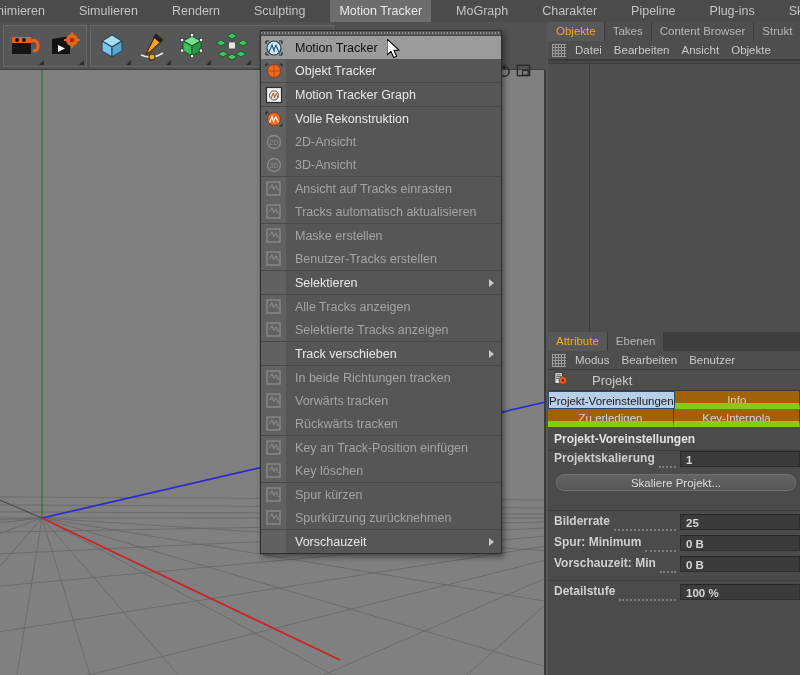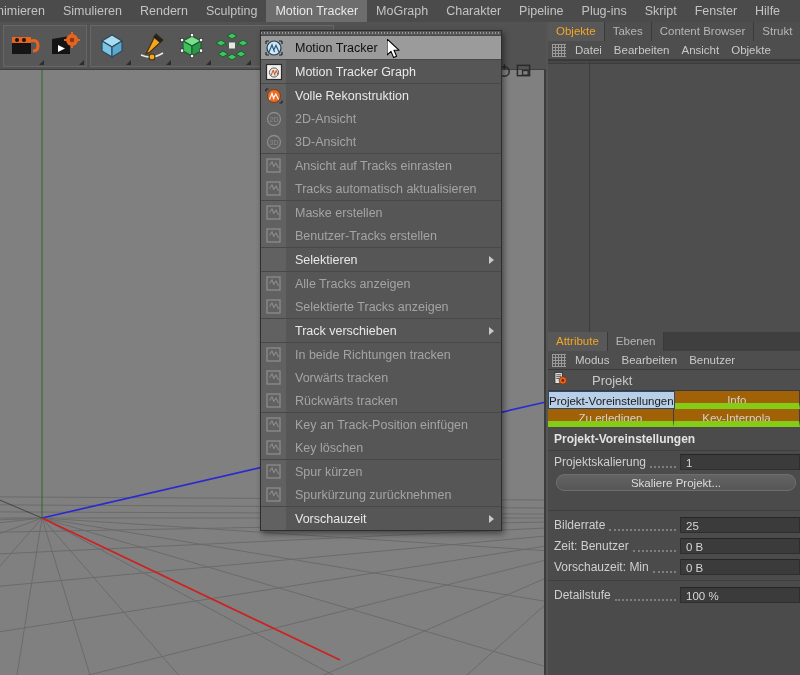--- a/index.html
+++ b/index.html
@@ -9,21 +9,21 @@
     background: #555555;
     font-family: "Liberation Sans", sans-serif;
     -webkit-font-smoothing: antialiased;
   }
   #app { position: relative; width: 800px; height: 675px; }
 
   
   #menubar {
     position: absolute; left: 0; top: 0; width: 800px; height: 22px;
     background: #4b4b4b;
-    display: flex; align-items: center;
+    display: flex; align-items: center; gap: 16px;
   }
   .menu-item {
     height: 22px; line-height: 22px;
     padding: 0 9px;
     font-size: 12.5px; color: #c3c3c3;
     white-space: nowrap;
   }
   .menu-item.active { background: #6d6d6d; color: #e9e9e9; }
   .menu-item.clipped { padding-left: 0; margin-left: -3px; }
 
@@ -133,22 +133,23 @@
   }
   .subtab.hl { background: #b9cfe8; color: #1a1a1a; border: 1px solid #2a4a72; }
 
   .sect-title {
     font-size: 12px; color: #e2e2e2; font-weight: bold;
     padding: 5px 0 4px 6px;
     background: #4b4b4b;
     border-bottom: 1px solid #3f3f3f;
   }
   .prop {
-    display: flex; align-items: center; height: 21px;
+    display: flex; height: 21px;
     padding: 0 0 0 6px;
+    font-weight: bold;
   }
   .prop .pname {
     font-size: 12px; color: #cfcfcf; white-space: nowrap;
   }
   .prop .dots {
     flex: 1; margin: 0 4px; height: 12px;
     border-bottom: 2px dotted #7e7e7e;
     align-self: flex-end; margin-bottom: 4px;
     min-width: 6px;
   }
@@ -448,21 +449,21 @@
       </div>
       <div class="btn-wide">Skaliere Projekt...</div>
       <div class="hsep"></div>
 
       <div class="prop">
         <span class="pname">Bilderrate</span>
         <span class="dots"></span>
         <span class="pval">25</span>
       </div>
       <div class="prop">
-        <span class="pname">Zeit: Benutzer</span>
+        <span class="pname">Spur: Minimum</span>
         <span class="dots"></span>
         <span class="pval">0 B</span>
       </div>
       <div class="prop">
         <span class="pname">Vorschauzeit: Min</span>
         <span class="dots"></span>
         <span class="pval">0 B</span>
       </div>
       <div class="hsep"></div>
       <div class="prop">
@@ -478,20 +479,30 @@
     <div id="dd-body">
         <div class="dd-item enabled hovered">
           <div class="dicon">
             <svg width="18" height="18" viewBox="0 0 18 18">
               <circle cx="9" cy="9" r="7" fill="#cfe6f5" stroke="#1d3c52" stroke-width="1.2"></circle>
               <path d="M4 13 L7 6 L9.5 13 M8.5 11.5 L11 6.5 L14 13" fill="none" stroke="#2a5a7a" stroke-width="1.2"></path>
               <path d="M1 2 L4 2 M1 2 L1 5 M17 2 L14 2 M17 2 L17 5 M1 16 L4 16 M1 16 L1 13 M17 16 L14 16 M17 16 L17 13" stroke="#222" stroke-width="1.2" fill="none"></path>
             </svg>
           </div>
           <div class="dlabel">Motion Tracker</div>
+        </div>
+        <div class="dd-item enabled">
+          <div class="dicon">
+            <svg width="18" height="18" viewBox="0 0 18 18">
+              <circle cx="9" cy="9" r="6.5" fill="#ee6a22" stroke="#8c3a10" stroke-width="1"></circle>
+              <path d="M9 2.5 L9 15.5 M2.5 9 L15.5 9" stroke="#b04a16" stroke-width="1"></path>
+              <path d="M1 2 L3.5 2 M1 2 L1 4.5 M17 2 L14.5 2 M17 2 L17 4.5" stroke="#222" stroke-width="1.2" fill="none"></path>
+            </svg>
+          </div>
+          <div class="dlabel">Objekt Tracker</div>
         </div>
         <div class="dd-sep"></div>
         <div class="dd-item enabled">
           <div class="dicon">
             <svg width="18" height="18" viewBox="0 0 18 18">
               <rect x="1.5" y="1.5" width="15" height="15" fill="#f0f0f0" stroke="#2a2a2a" stroke-width="1.2"></rect>
               <circle cx="9" cy="9.5" r="4.6" fill="#e4e4e4" stroke="#555" stroke-width="0.9"></circle>
               <path d="M6 12.5 L8.3 7 L10 12.5 M9.5 11.5 L11.3 7.5 L13 12" fill="none" stroke="#c2581c" stroke-width="1"></path>
             </svg>
           </div>

